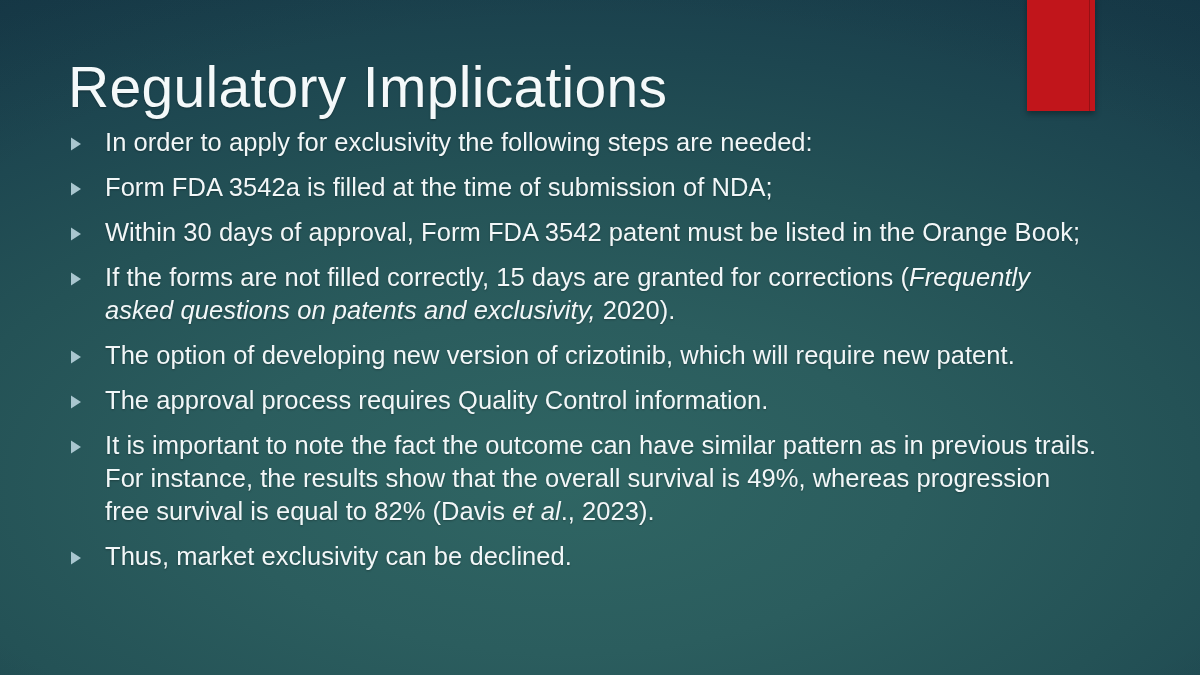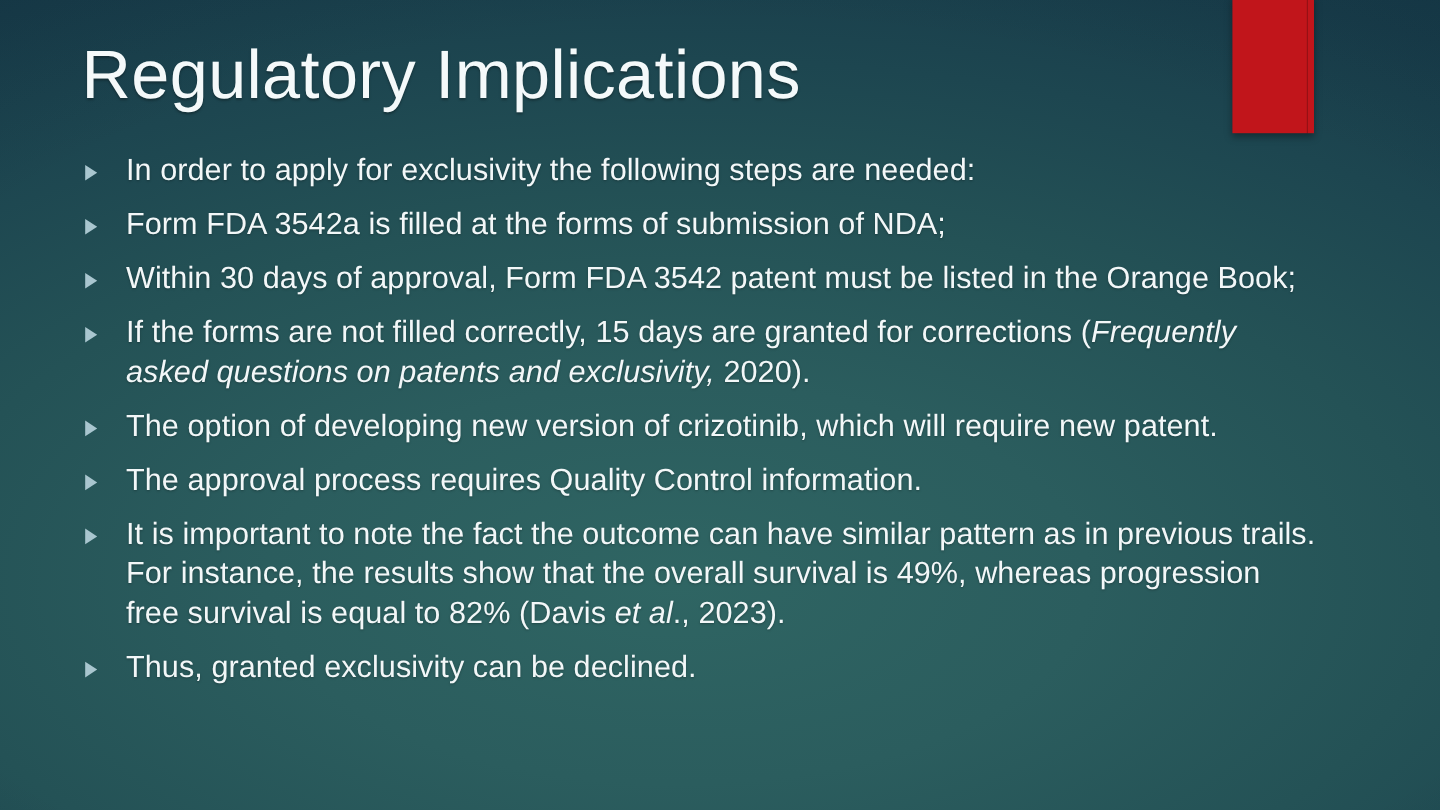--- a/index.html
+++ b/index.html
@@ -52,21 +52,21 @@
     right: 5px;
     top: 0;
     bottom: 0;
     width: 1px;
     background: rgba(0,0,0,0.22);
   }
 
   .title {
     position: absolute;
     left: 68px;
-    top: 32px;
+    top: 56px;
     width: 920px;
     z-index: 3;
     color: #f4f9fa;
     font-size: 57px;
     font-weight: 300;
     letter-spacing: 0.3px;
     line-height: 1.1;
     white-space: nowrap;
     text-shadow: 0 1px 2px rgba(0,0,0,0.30);
   }
@@ -126,21 +126,21 @@
       <span class="bullet-text">In order to apply for exclusivity the following steps are needed:</span>
     </div>
 
 
     <div class="bullet-row">
       <span class="bullet-marker">
         <svg width="16" height="16" viewBox="0 0 16 16">
             <polygon points="3,1.5 13,8 3,14.5" fill="#a9c6cf"></polygon>
           </svg>
       </span>
-      <span class="bullet-text">Form FDA 3542a is filled at the forms of submission of NDA;</span>
+      <span class="bullet-text">Form FDA 3542a is filled at the time of submission of NDA;</span>
     </div>
 
     <div class="bullet-row">
       <span class="bullet-marker">
         <svg width="16" height="16" viewBox="0 0 16 16">
             <polygon points="3,1.5 13,8 3,14.5" fill="#a9c6cf"></polygon>
           </svg>
       </span>
       <span class="bullet-text">Within 30 days of approval, Form FDA 3542 patent must be listed in the Orange Book;</span>
     </div>
@@ -180,17 +180,17 @@
       </span>
       <span class="bullet-text"><span>It is important to note the fact the outcome can have similar pattern as in previous trails. For instance, the results show that the overall survival is 49%, whereas progression free survival is equal to 82% (Davis </span><i>et al</i><span>., 2023).</span></span>
     </div>
 
     <div class="bullet-row">
       <span class="bullet-marker">
         <svg width="16" height="16" viewBox="0 0 16 16">
             <polygon points="3,1.5 13,8 3,14.5" fill="#a9c6cf"></polygon>
           </svg>
       </span>
-      <span class="bullet-text">Thus, granted exclusivity can be declined.</span>
+      <span class="bullet-text">Thus, market exclusivity can be declined.</span>
     </div>
 
   </div>
 </div>
 
 </body></html>

